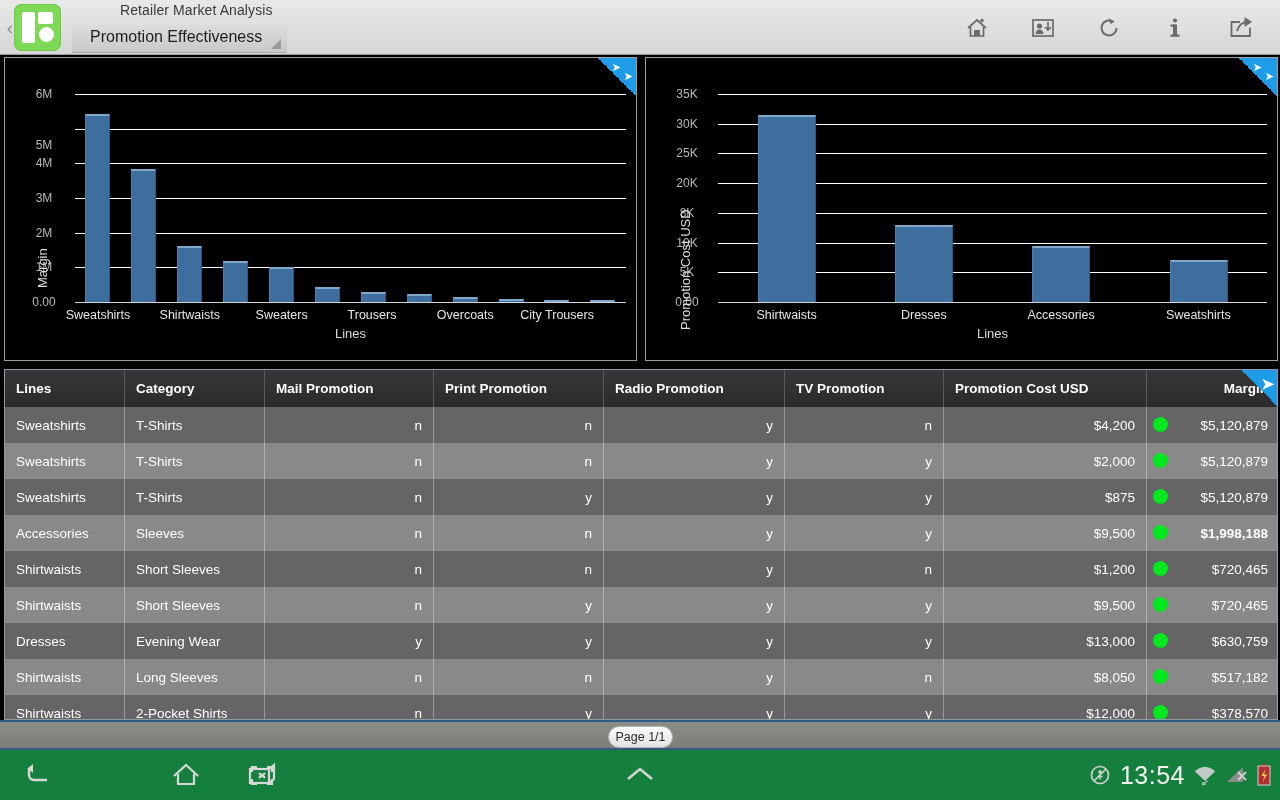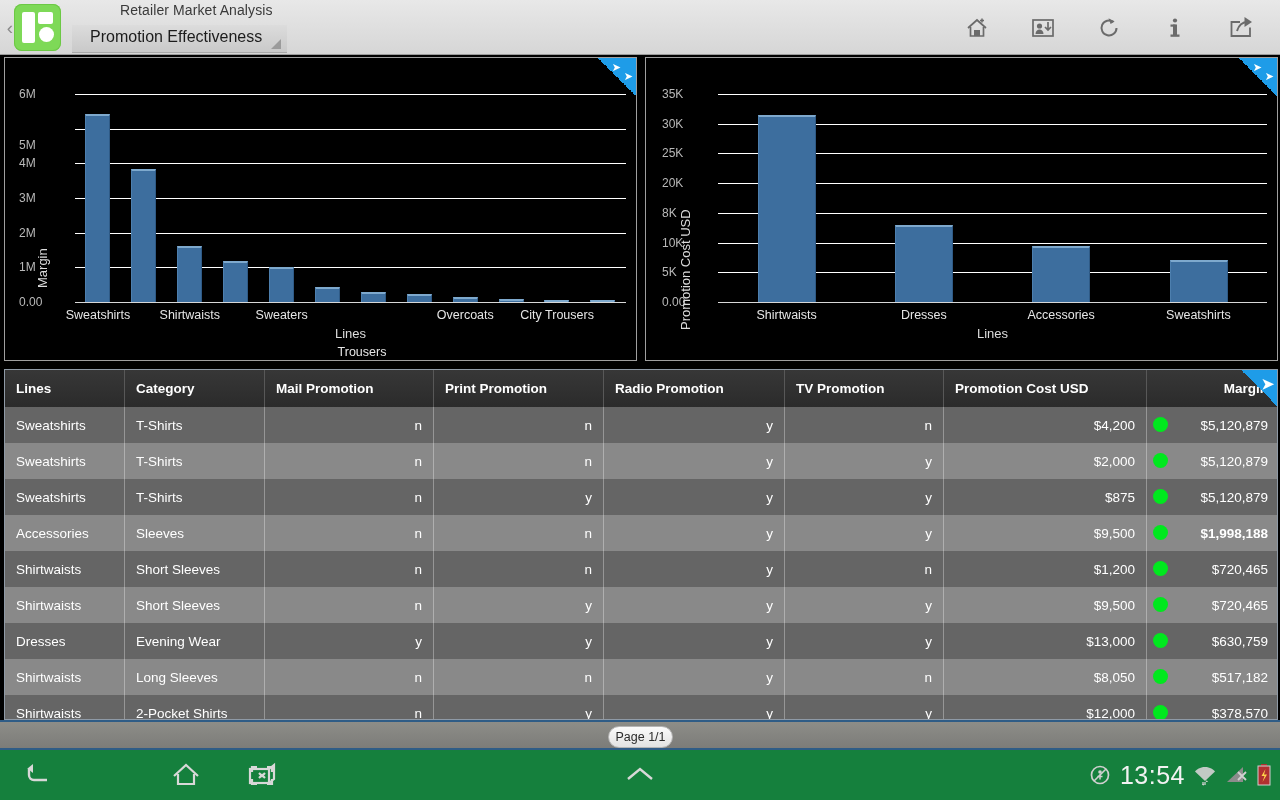--- a/index.html
+++ b/index.html
@@ -62,21 +62,21 @@
     background:linear-gradient(45deg, transparent 50%, #1e9ce8 50%);
   }
   .corner-tri .ar { position:absolute; color:#fff; font-size:11px; line-height:11px; }
   .corner-tri .a1 { right:15px; top:4px; }
   .corner-tri .a2 { right:3px;  top:13px; }
 
   .chart { position:absolute; inset:0; }
   .gridline { position:absolute; height:1px; background:#ffffff; }
   .axisline { position:absolute; background:#d8d8d8; }
   .ytick {
-    position:absolute; text-align:left; color:#b9b9b9;
+    position:absolute; text-align:center; color:#b9b9b9;
     font-size:12px; line-height:12px; white-space:nowrap;
   }
   .xtick {
     position:absolute; text-align:center; color:#e6e6e6;
     font-size:12.5px; line-height:14px; white-space:nowrap;
   }
   .axistitle { position:absolute; color:#dcdcdc; font-size:13px; white-space:nowrap; }
   .ytitle { transform:rotate(-90deg); transform-origin:left top; }
   .bar {
     position:absolute; background:#3d6e9e;
@@ -223,21 +223,21 @@
       <div class="bar" style="left: 310px; width: 25px; height: 15px; top: 229px; background: rgb(61, 110, 158);"></div>
       <div class="bar" style="left: 356px; width: 25px; height: 10px; top: 234px; background: rgb(61, 110, 158);"></div>
       <div class="bar" style="left: 402px; width: 25px; height: 8px; top: 236px; background: rgb(61, 110, 158);"></div>
       <div class="bar" style="left: 448px; width: 25px; height: 5px; top: 239px; background: rgb(61, 110, 158);"></div>
       <div class="bar" style="left: 494px; width: 25px; height: 3px; top: 241px; background: rgb(61, 110, 158);"></div>
       <div class="bar" style="left: 539px; width: 25px; height: 2px; top: 242px; background: rgb(61, 110, 158);"></div>
       <div class="bar" style="left: 585px; width: 25px; height: 2px; top: 242px; background: rgb(61, 110, 158);"></div>
       <div class="xtick" style="left: 22.9583px; width: 140px; top: 250px;">Sweatshirts</div>
       <div class="xtick" style="left: 114.792px; width: 140px; top: 250px;">Shirtwaists</div>
       <div class="xtick" style="left: 206.625px; width: 140px; top: 250px;">Sweaters</div>
-      <div class="xtick" style="left: 287px; width: 140px; top: 250px; margin-top: 37px;">Trousers</div>
+      <div class="xtick" style="left: 297px; width: 140px; top: 250px;">Trousers</div>
       <div class="xtick" style="left: 390.292px; width: 140px; top: 250px;">Overcoats</div>
       <div class="xtick" style="left: 482.125px; width: 140px; top: 250px;">City Trousers</div>
       <div class="axistitle" style="left: 305.5px; width: 80px; text-align: center; top: 268px;">Lines</div>
       <div class="axistitle ytitle" style="left: 30px; top: 230px;">Margin</div>
     </div>
   <div class="corner-tri">
     <span class="ar a1">➤</span>
       <span class="ar a2">➤</span>
   </div>
 </div>

